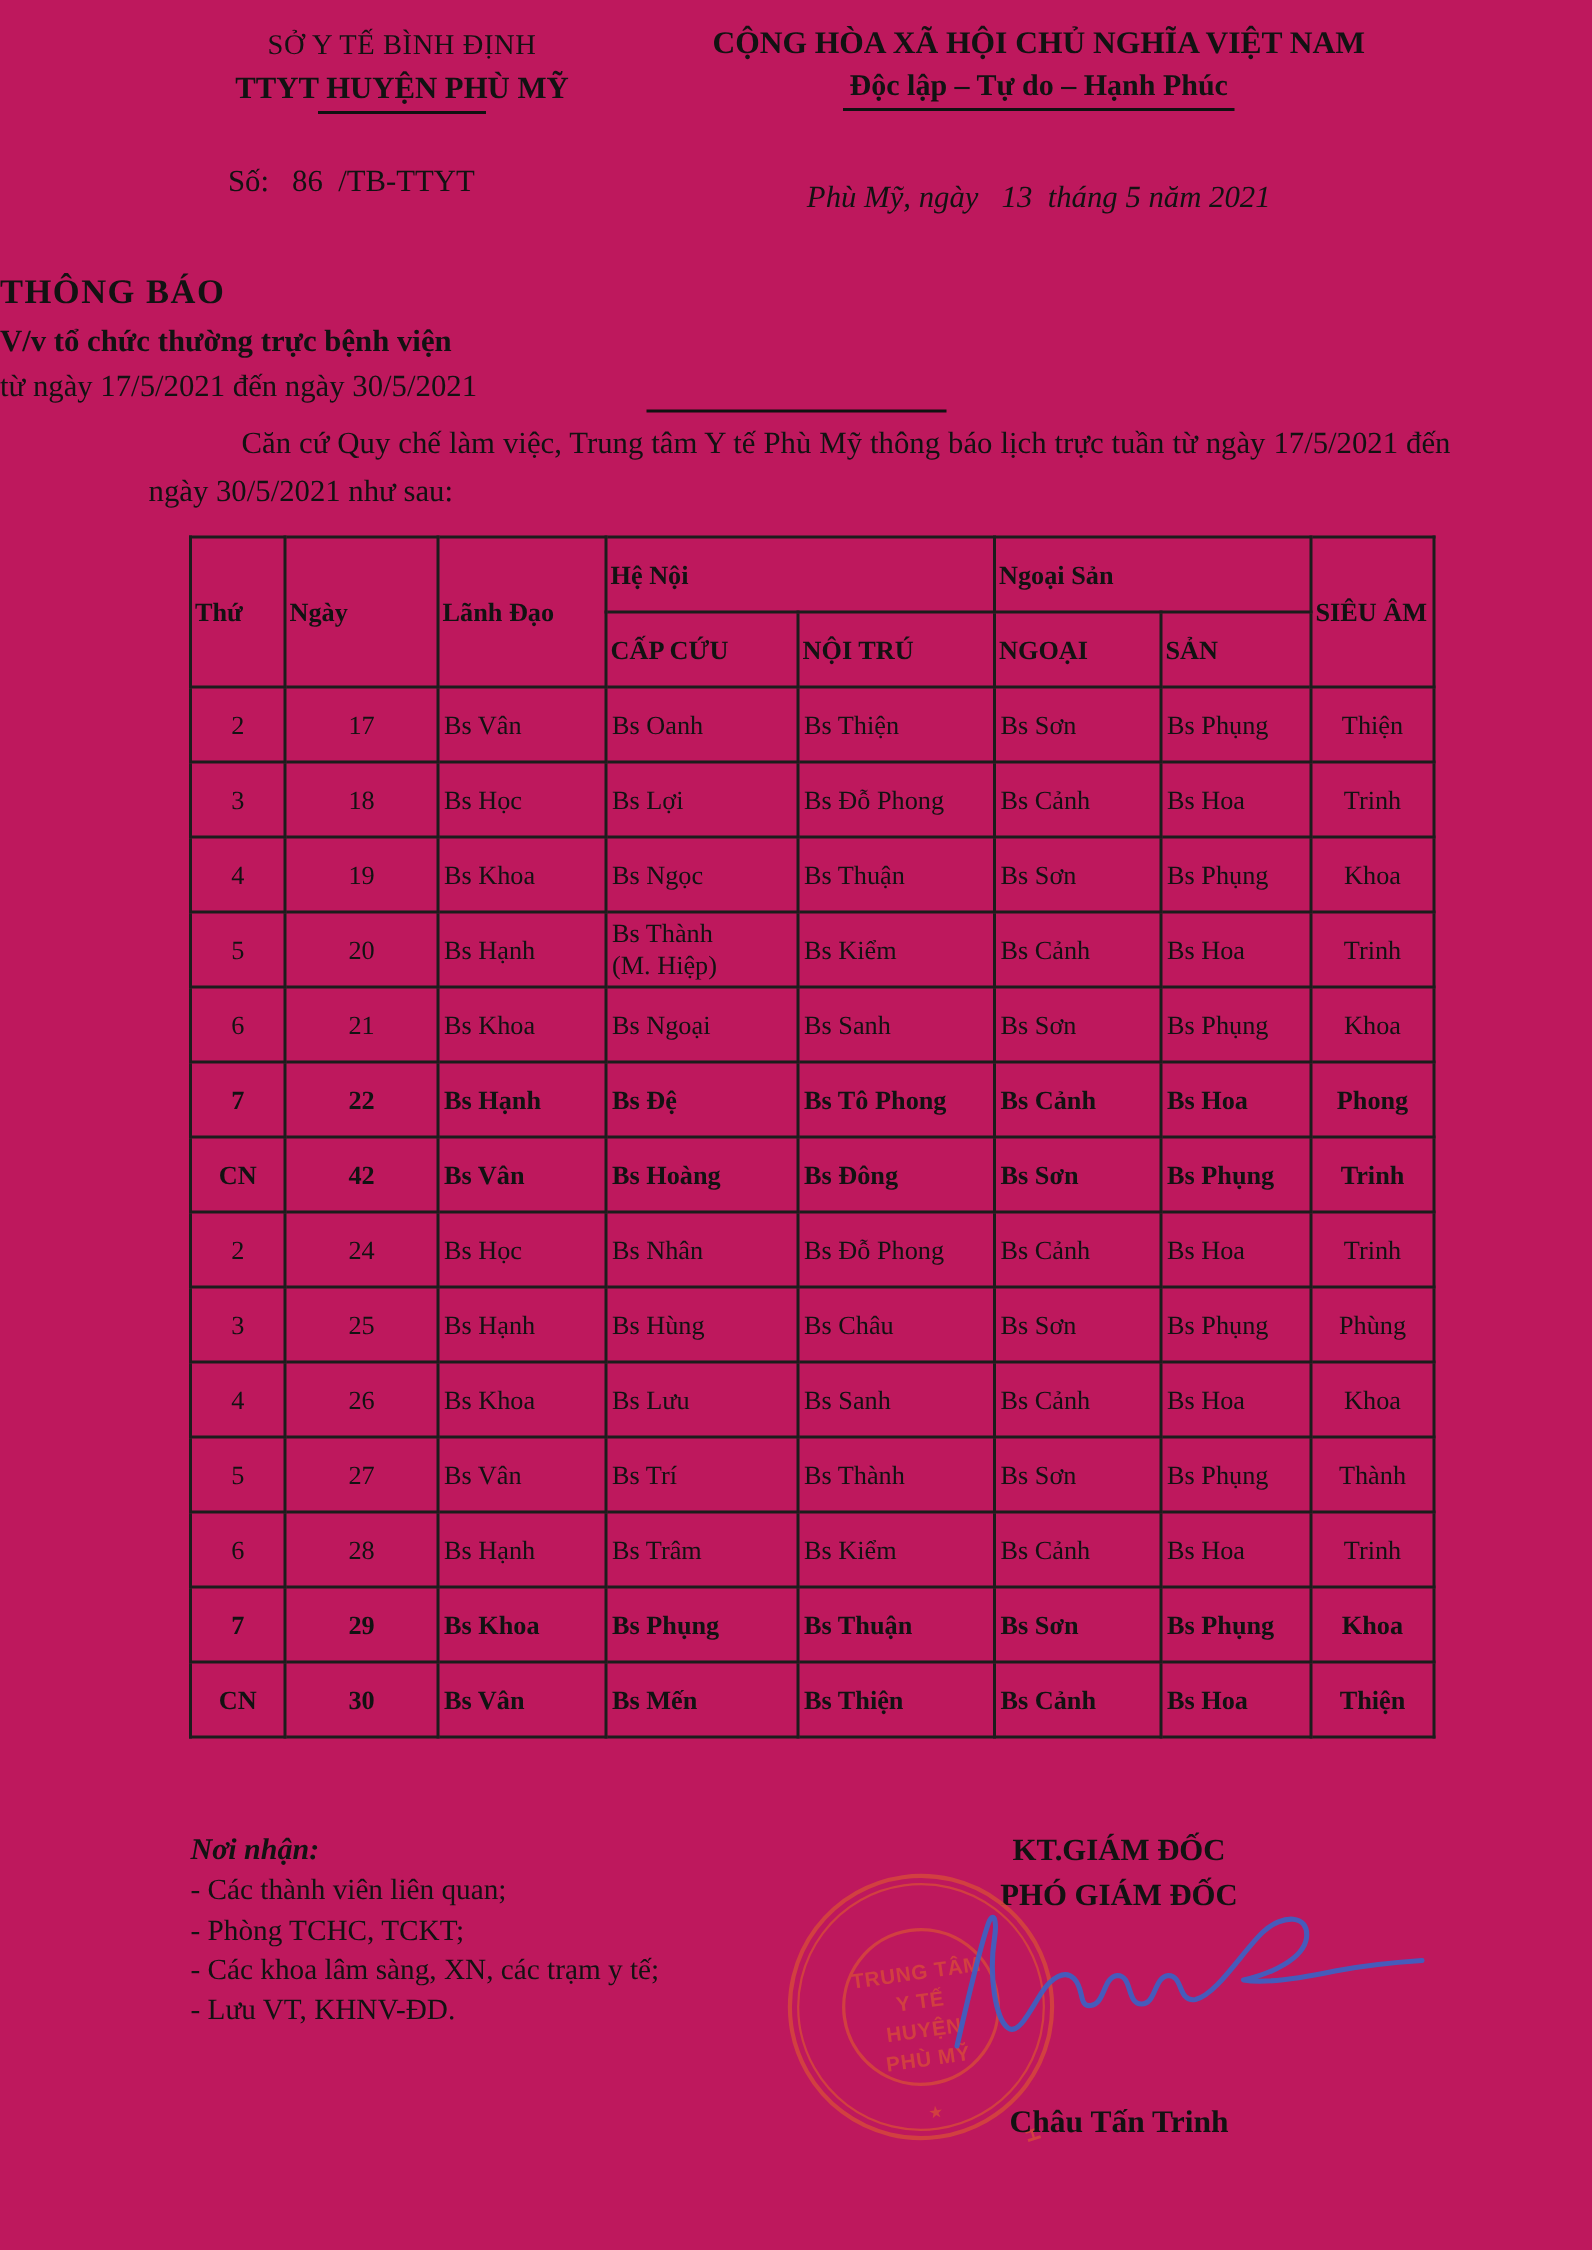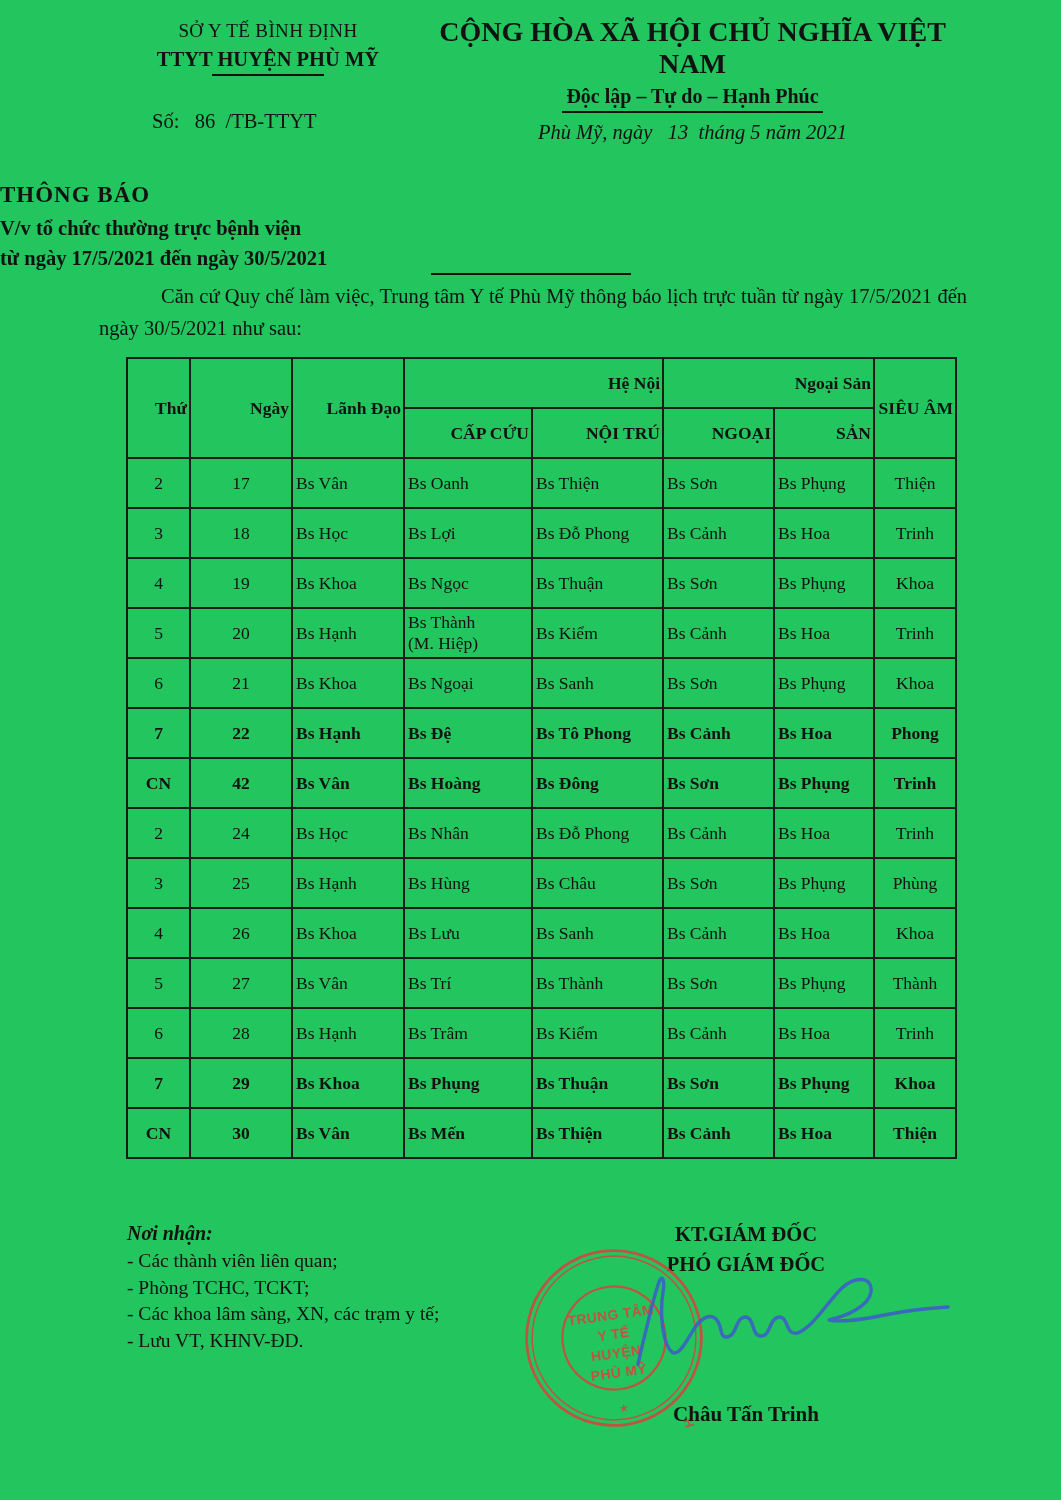--- a/index.html
+++ b/index.html
@@ -1,43 +1,43 @@
 <!DOCTYPE html>
 <html><head>
 <meta charset="utf-8">
 <style>
   * { margin:0; padding:0; box-sizing:border-box; }
   body { background:#888; font-family:"Liberation Serif", serif; }
   .page {
     position:relative; width:1061px; height:1500px; margin:0 auto;
-    background:#22c55e; color:#121212; overflow:hidden;
+    background:#be185d; color:#121212; overflow:hidden;
   }
   
   .org-block { position:absolute; left:118px; top:20px; width:300px; text-align:center; }
   .org-line1 { font-size:19px; letter-spacing:.4px; }
   .org-line2 { font-size:20.5px; font-weight:bold; margin-top:6px; }
   .org-underline { width:112px; border-bottom:2.5px solid #111; margin:3px auto 0; }
   .national-block { position:absolute; left:425px; top:16px; width:535px; text-align:center; }
-  .national-line1 { font-size:28px; font-weight:bold; }
+  .national-line1 { font-size:21px; font-weight:bold; }
   .national-line2-wrap { margin-top:5px; }
   .national-line2 { display:inline-block; font-size:20px; font-weight:bold; padding:0 4px 3px; border-bottom:2.5px solid #111; }
   .doc-number { position:absolute; left:152px; top:110px; font-size:20.5px; white-space:pre; }
   .place-date { position:absolute; left:425px; top:121px; width:535px; text-align:center; font-style:italic; font-size:20.5px; white-space:pre; }
   
   .title-block { position:absolute; left:0; top:182px; width:1061px; }
   .title-line1 { font-size:23px; font-weight:bold; letter-spacing:1px; }
   .title-line2 { font-size:20.5px; font-weight:bold; margin-top:9px; }
-  .title-line3 { font-size:20.5px; font-weight:bold; margin-top:7px; }
+  .title-line3 { font-size:20.5px; font-weight:normal; margin-top:7px; }
   .title-underline { width:200px; border-bottom:2.5px solid #111; margin:3px auto 0; }
   
   .body-paragraph { position:absolute; left:99px; top:280px; width:868px; font-size:20.5px; line-height:1.58; text-indent:62px; text-align:justify; }
   
   table.schedule { position:absolute; left:126px; top:357px; border-collapse:collapse; font-size:17.5px; table-layout:fixed; }
   table.schedule th, table.schedule td { border:2px solid #1c1c1c; vertical-align:middle; }
-  table.schedule th { font-weight:bold; text-align:right; height:50px; padding:1px 2px; }
+  table.schedule th { font-weight:bold; text-align:left; height:50px; padding:1px 2px; }
   table.schedule td { height:50px; padding:2px 3px; }
   td.c-center { text-align:center; }
   td.c-left { text-align:left; padding-left:13px; }
   tr.bold-row td { font-weight:bold; }
   
   .recipients { position:absolute; left:127px; top:1220px; font-size:19.5px; line-height:1.38; }
   .recipients-label { font-size:20px; font-weight:bold; font-style:italic; }
   .sign-titles { position:absolute; left:566px; top:1220px; width:360px; text-align:center; font-weight:bold; font-size:20.5px; line-height:1.45; }
   .signer-name { position:absolute; left:566px; top:1402px; width:360px; text-align:center; font-weight:bold; font-size:21px; }
   .stamp-wrap { position:absolute; left:522px; top:1246px; width:184px; height:184px; opacity:.88; }

